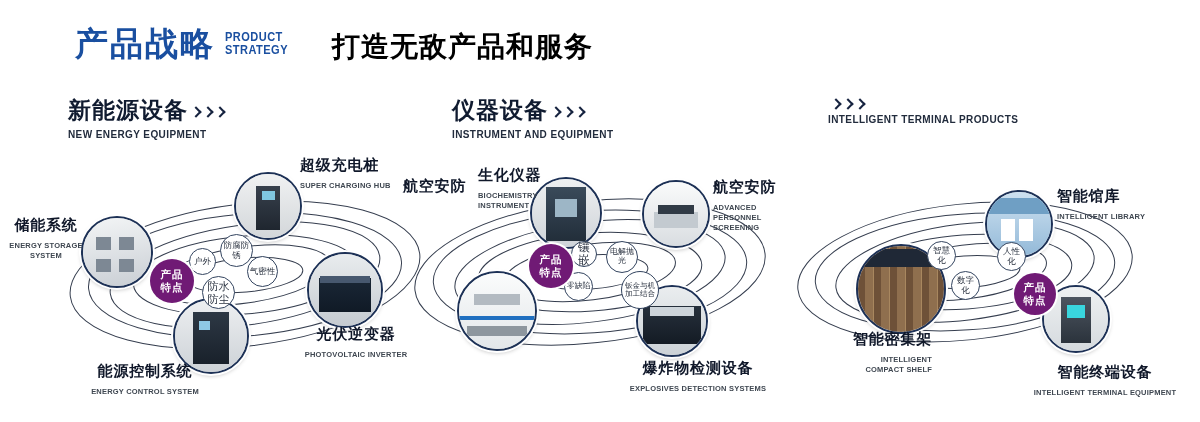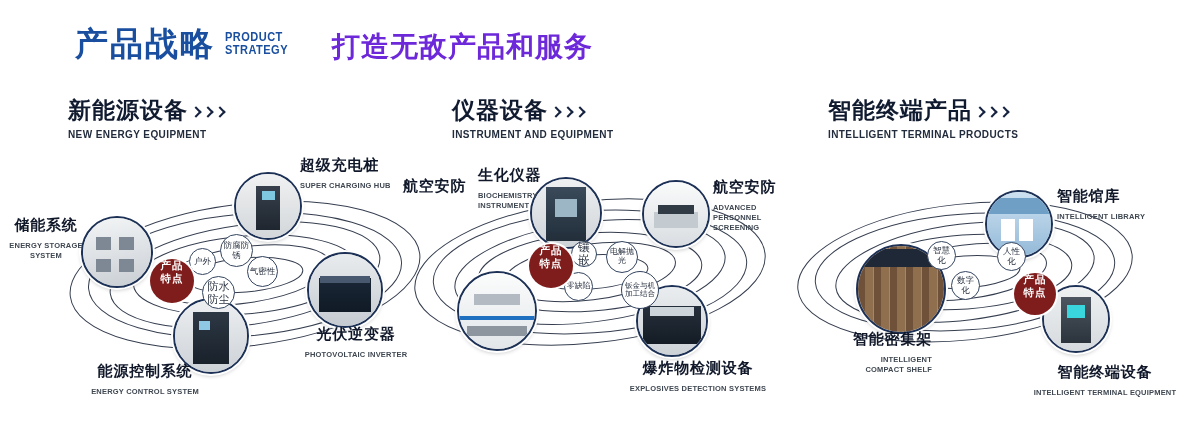--- a/index.html
+++ b/index.html
@@ -4,36 +4,36 @@
 <style>
   *{margin:0;padding:0;box-sizing:border-box}
   html,body{background:#fff}
   body{font-family:"Liberation Sans","DejaVu Sans",sans-serif;color:#10182a}
   .canvas{position:relative;width:1200px;height:422px;background:#fff;overflow:hidden}
 
   
   .brand{position:absolute;display:flex;align-items:flex-start;gap:10px}
   .brand-cn{font-size:33px;font-weight:900;color:#1a4fa0;letter-spacing:2px;line-height:1}
   .brand-en{display:flex;flex-direction:column;font-size:12px;font-weight:700;color:#1a4fa0;line-height:1.05;letter-spacing:.5px;margin-top:4px;transform:scaleX(.92);transform-origin:left}
-  .slogan{position:absolute;font-size:28px;font-weight:900;color:#6d28d9;letter-spacing:1px;line-height:1}
+  .slogan{position:absolute;font-size:28px;font-weight:900;color:#000000;letter-spacing:1px;line-height:1}
 
   
   .sec-head{position:absolute}
   .sec-title-row{display:flex;align-items:center;}
   .sec-title{font-size:23px;font-weight:900;color:#101b30;letter-spacing:1px;line-height:1.1}
   .chevrons{display:inline-flex;align-items:center;margin-top:2px}
   .chev{display:inline-block;width:8px;height:8px;border-top:2.5px solid #16233f;border-right:2.5px solid #16233f;transform:rotate(45deg);margin-left:4px}
   .sec-sub{font-size:10px;font-weight:700;color:#222c3d;letter-spacing:.4px;margin-top:6px}
 
   
   .cluster{position:absolute}
   .orbits{position:absolute;left:0;top:0;z-index:0}
   .circle{position:absolute;border-radius:50%;border:2px solid #1d3156;overflow:hidden;z-index:2;box-shadow:0 0 0 2px #fff,0 2px 4px rgba(0,0,0,.25);background:#dfe3e7}
   .ph{width:100%;height:100%}
-  .badge{position:absolute;border-radius:50%;background:#7f1d1d;color:#fff;display:flex;align-items:flex-start;justify-content:center;text-align:center;z-index:3;box-shadow:0 0 0 2px #fff}
+  .badge{position:absolute;border-radius:50%;background:#701a75;color:#fff;display:flex;align-items:center;justify-content:center;text-align:center;z-index:3;box-shadow:0 0 0 2px #fff}
   .badge-txt{display:block;width:2.2em;font-size:10.5px;font-weight:700;line-height:1.2;letter-spacing:1px}
   .bubble{position:absolute;border-radius:50%;background:#fff;border:1px solid #33445f;display:flex;align-items:center;justify-content:center;text-align:center;color:#2c3442;z-index:2;line-height:1.1;padding:1px;font-weight:400}
   .plabel{position:absolute;z-index:4}
   .plabel .cn{font-weight:700;font-size:15px;color:#10182a;letter-spacing:.8px;line-height:1.15}
   .plabel .en{font-weight:700;font-size:7.5px;color:#3f4751;letter-spacing:.2px;margin-top:8px;line-height:1.3}
   .center{text-align:center}
   .leftal{text-align:left}
   .rightal{text-align:right}
   .standalone-label{position:absolute;font-weight:700;font-size:15px;color:#10182a;letter-spacing:.8px;z-index:4}
 
@@ -119,21 +119,20 @@
           <i class="chev"></i>
           <i class="chev"></i>
           <i class="chev"></i>
         </span>
     </div>
     <div class="sec-sub">INSTRUMENT AND EQUIPMENT</div>
   </div>
 
   <div class="sec-head" style="left:828px;top:98px">
     <div class="sec-title-row">
-      <span class="sec-title">智能终端产品</span>
       <span class="chevrons">
           <i class="chev"></i>
           <i class="chev"></i>
           <i class="chev"></i>
         </span>
     </div>
     <div class="sec-sub">INTELLIGENT TERMINAL PRODUCTS</div>
   </div>
 
   <div class="cluster" style="left:0;top:150px;width:460px;height:272px">

